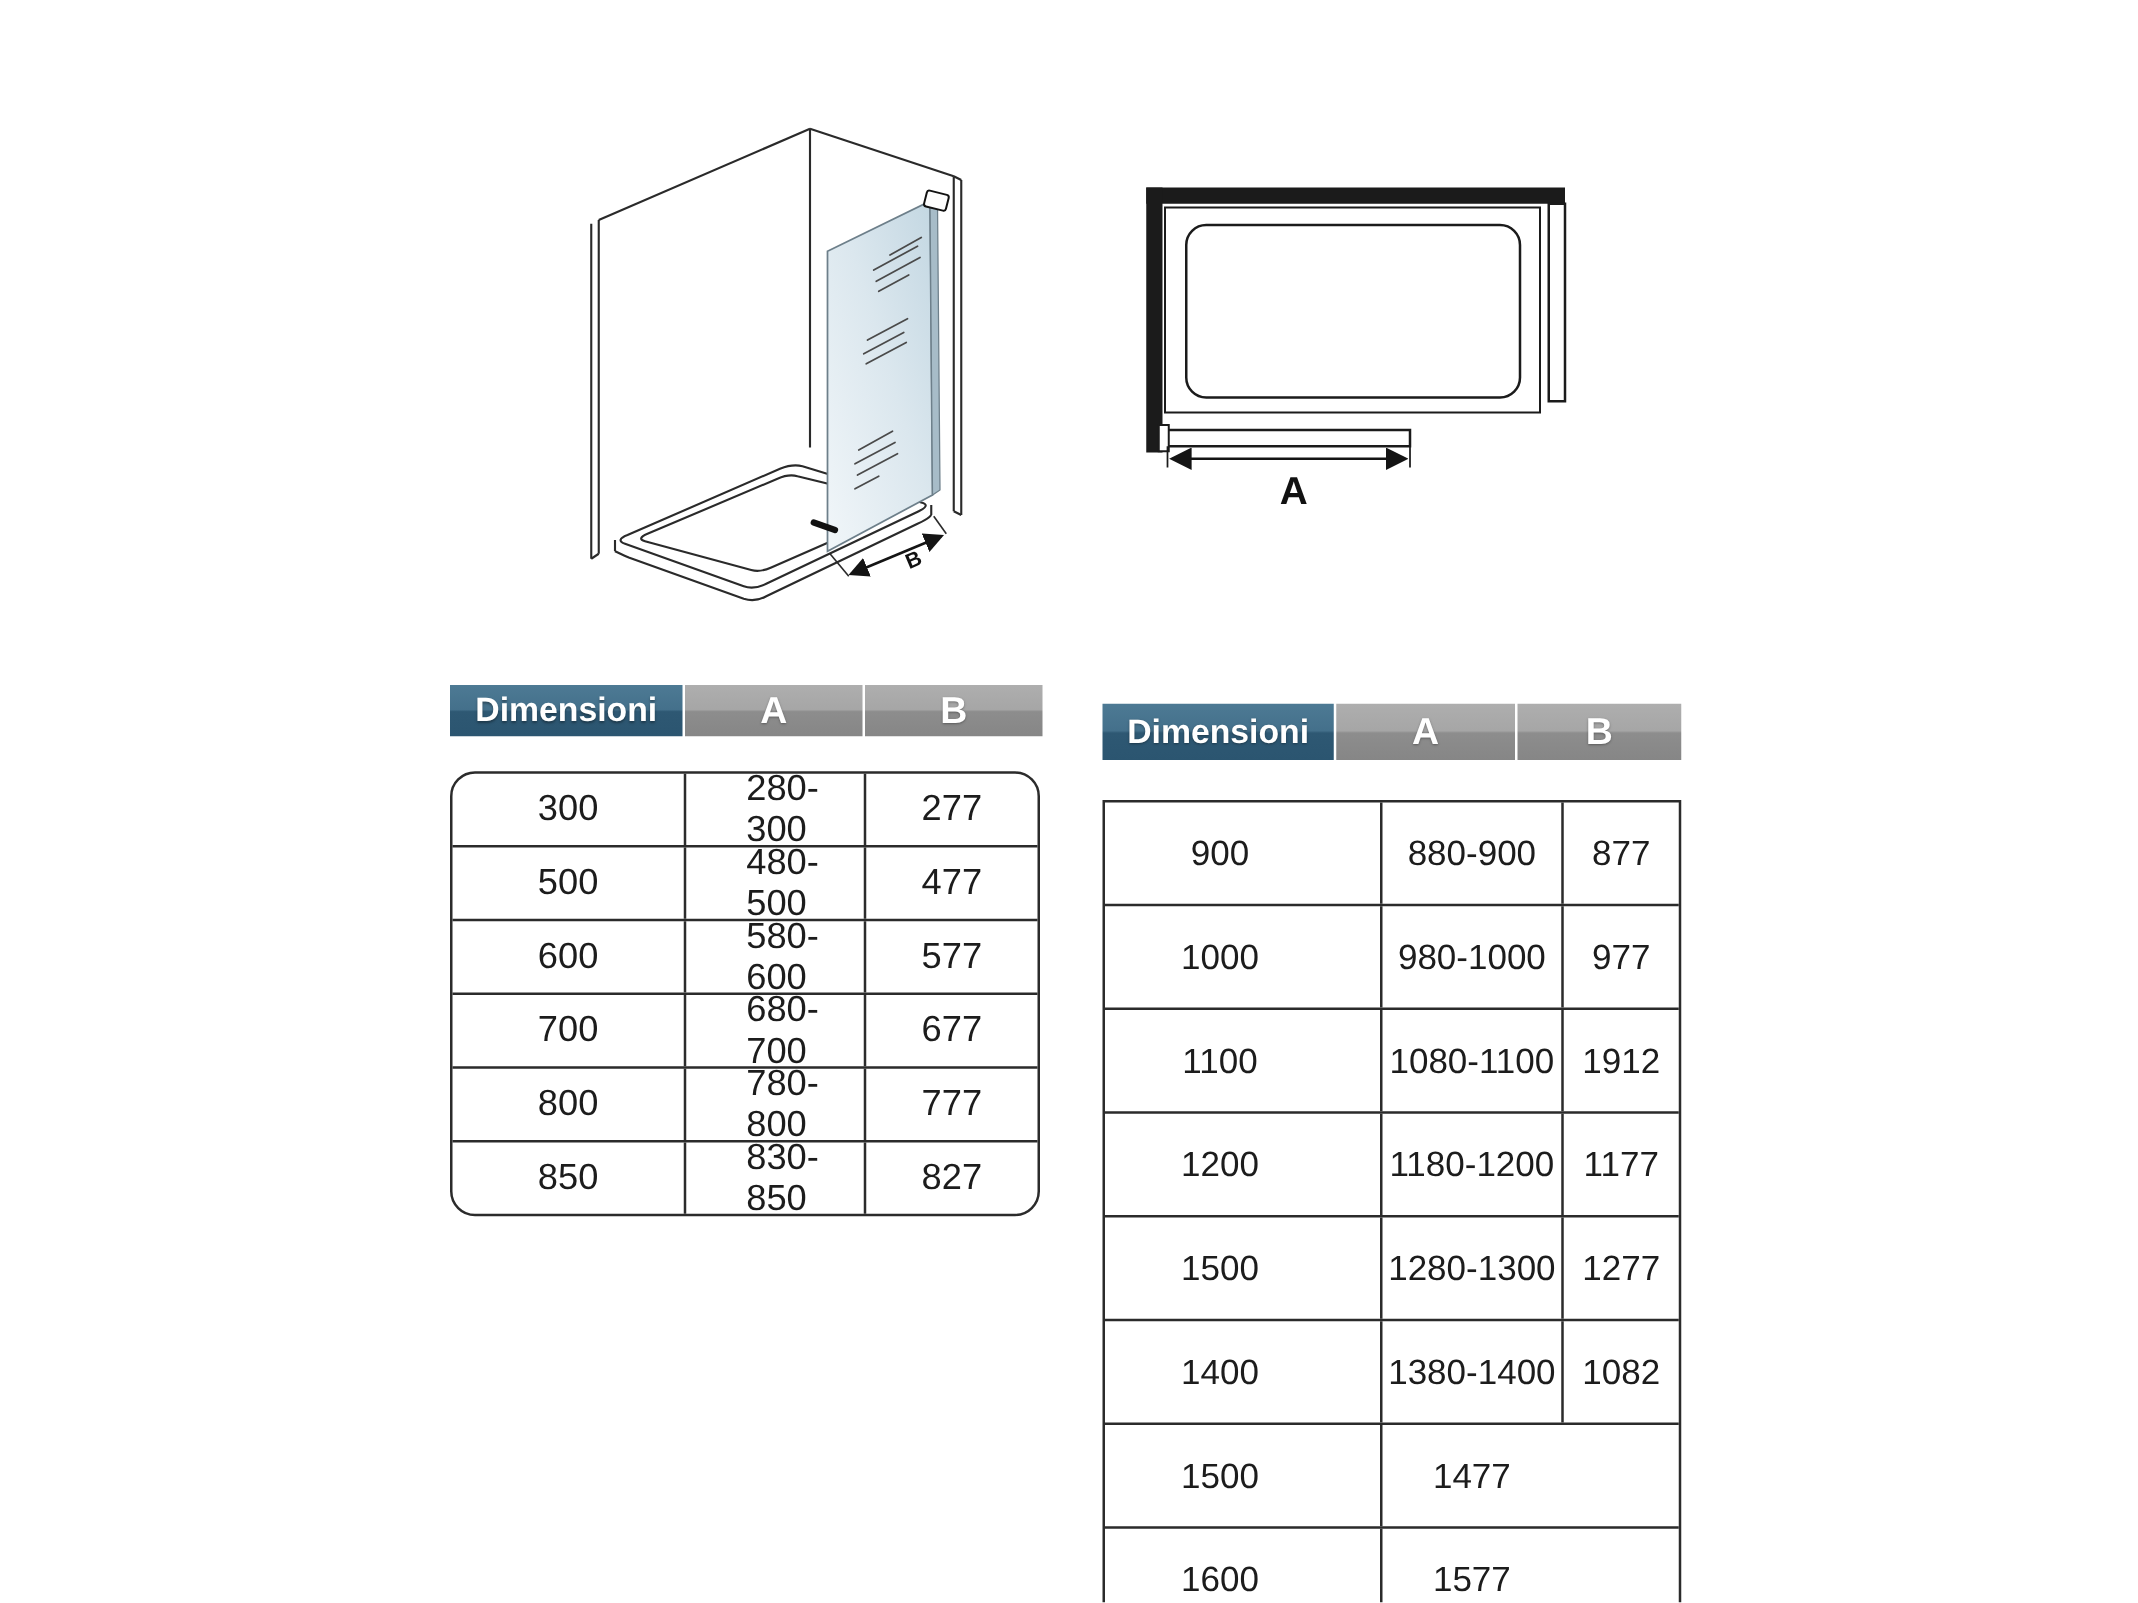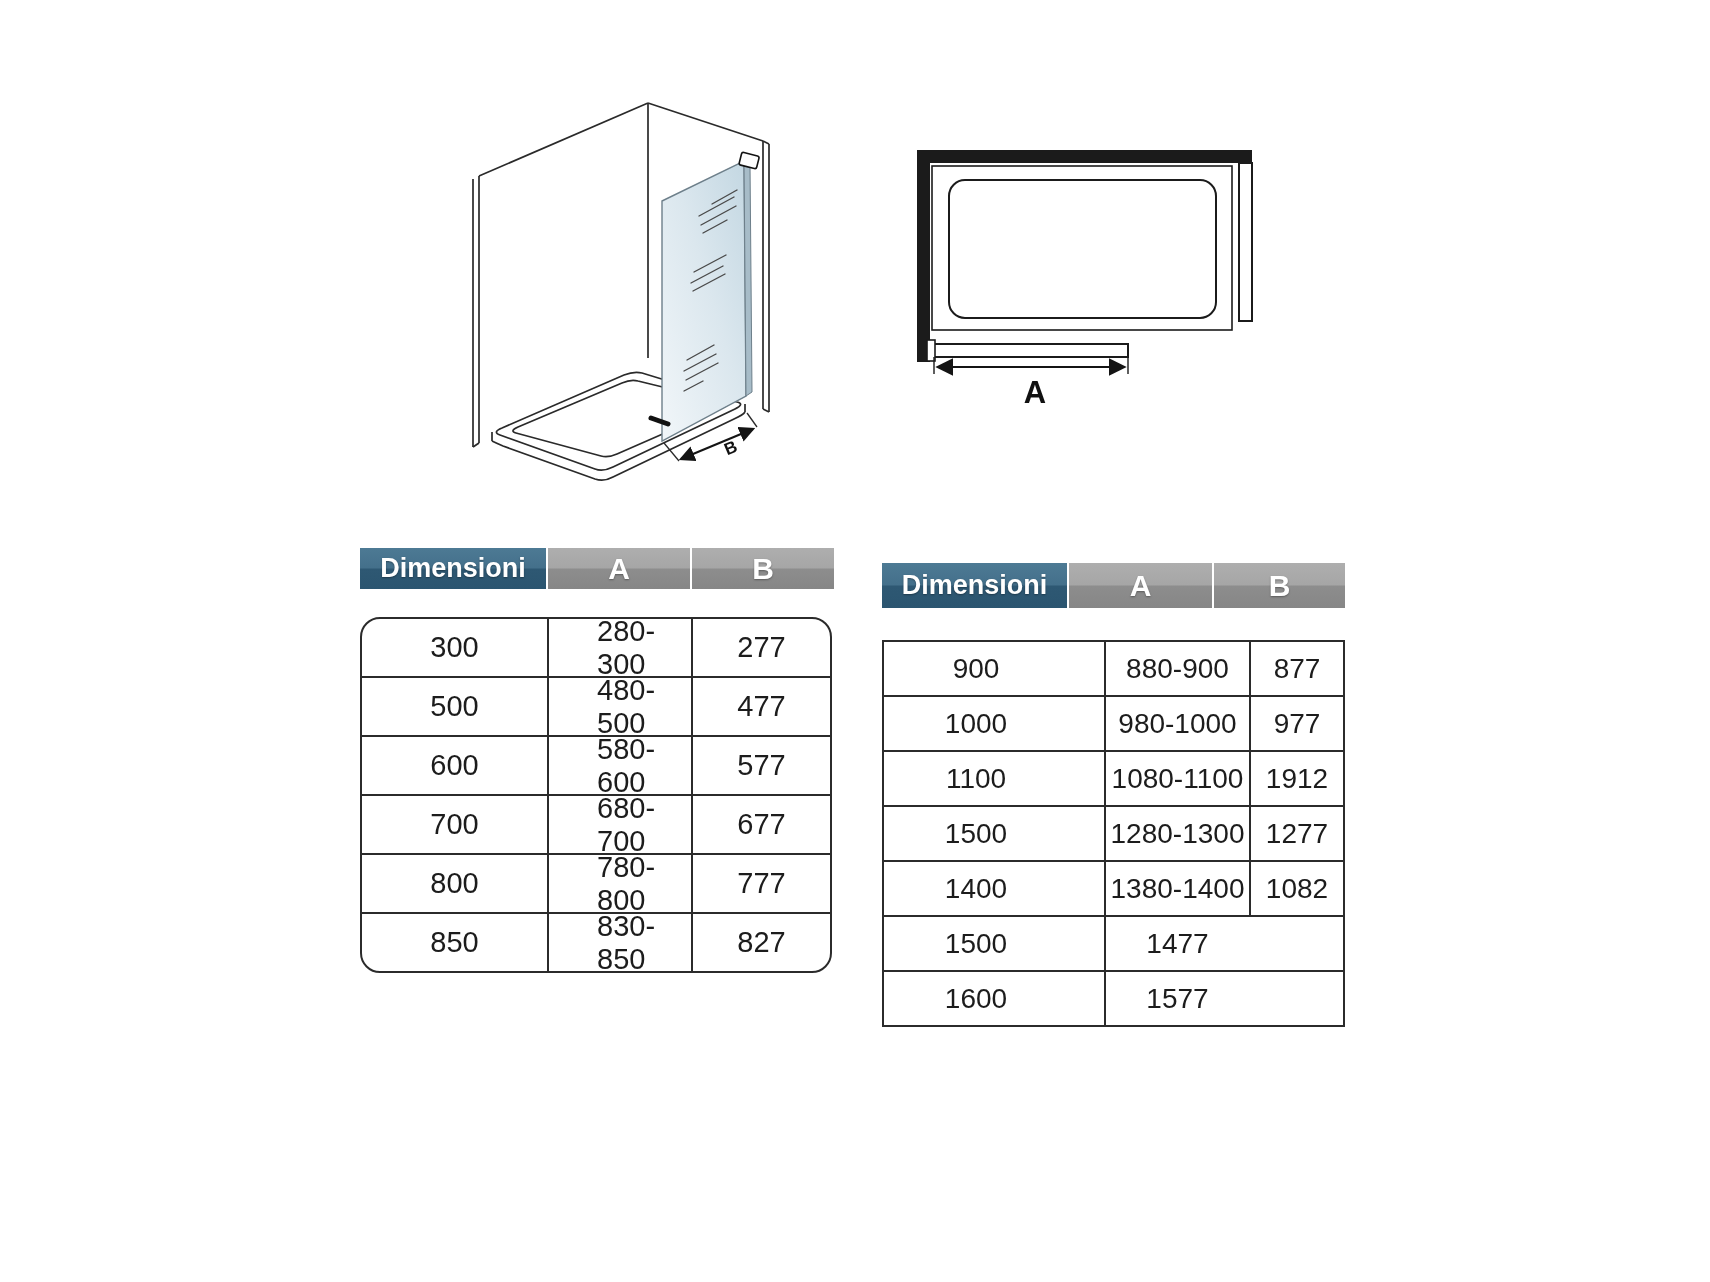--- a/index.html
+++ b/index.html
@@ -54,21 +54,21 @@
     box-sizing:border-box;
   }
   .tcell + .tcell{border-left:2px solid #2b2b2b;}
   #tbody-left{left:360px;top:617px;width:472px;border-radius:20px;}
   #tbody-left .trow{height:57px;}
   #tbody-left .tcell{font-size:29px;}
   #tbody-left .tcell:nth-child(1){width:185px;}
   #tbody-left .tcell:nth-child(2){width:144px;padding-left:48px;}
   #tbody-left .tcell:nth-child(3){flex:1;}
   #tbody-right{left:882px;top:640px;width:463px;}
-  #tbody-right .trow{height:53px;text-align:center;}
+  #tbody-right .trow{height:81px;text-align:center;}
   #tbody-right .tcell{font-size:28px;}
   #tbody-right .tcell:nth-child(1){width:184px;}
   #tbody-right .tcell:nth-child(2){width:145px;margin-left:36px;}
   #tbody-right .tcell:nth-child(3){flex:1;}
 </style>
 </head>
 <body>
 
 <div id="canvas">
 
@@ -222,20 +222,25 @@
         <div class="tcell">1000</div>
         <div class="tcell">980-1000</div>
         <div class="tcell">977</div>
       </div>
       <div class="trow">
         <div class="tcell">1100</div>
         <div class="tcell">1080-1100</div>
         <div class="tcell">1912</div>
       </div>
       <div class="trow">
+        <div class="tcell">1200</div>
+        <div class="tcell">1180-1200</div>
+        <div class="tcell">1177</div>
+      </div>
+      <div class="trow">
         <div class="tcell">1500</div>
         <div class="tcell">1280-1300</div>
         <div class="tcell">1277</div>
       </div>
       <div class="trow">
         <div class="tcell">1400</div>
         <div class="tcell">1380-1400</div>
         <div class="tcell">1082</div>
       </div>
       <div class="trow">

